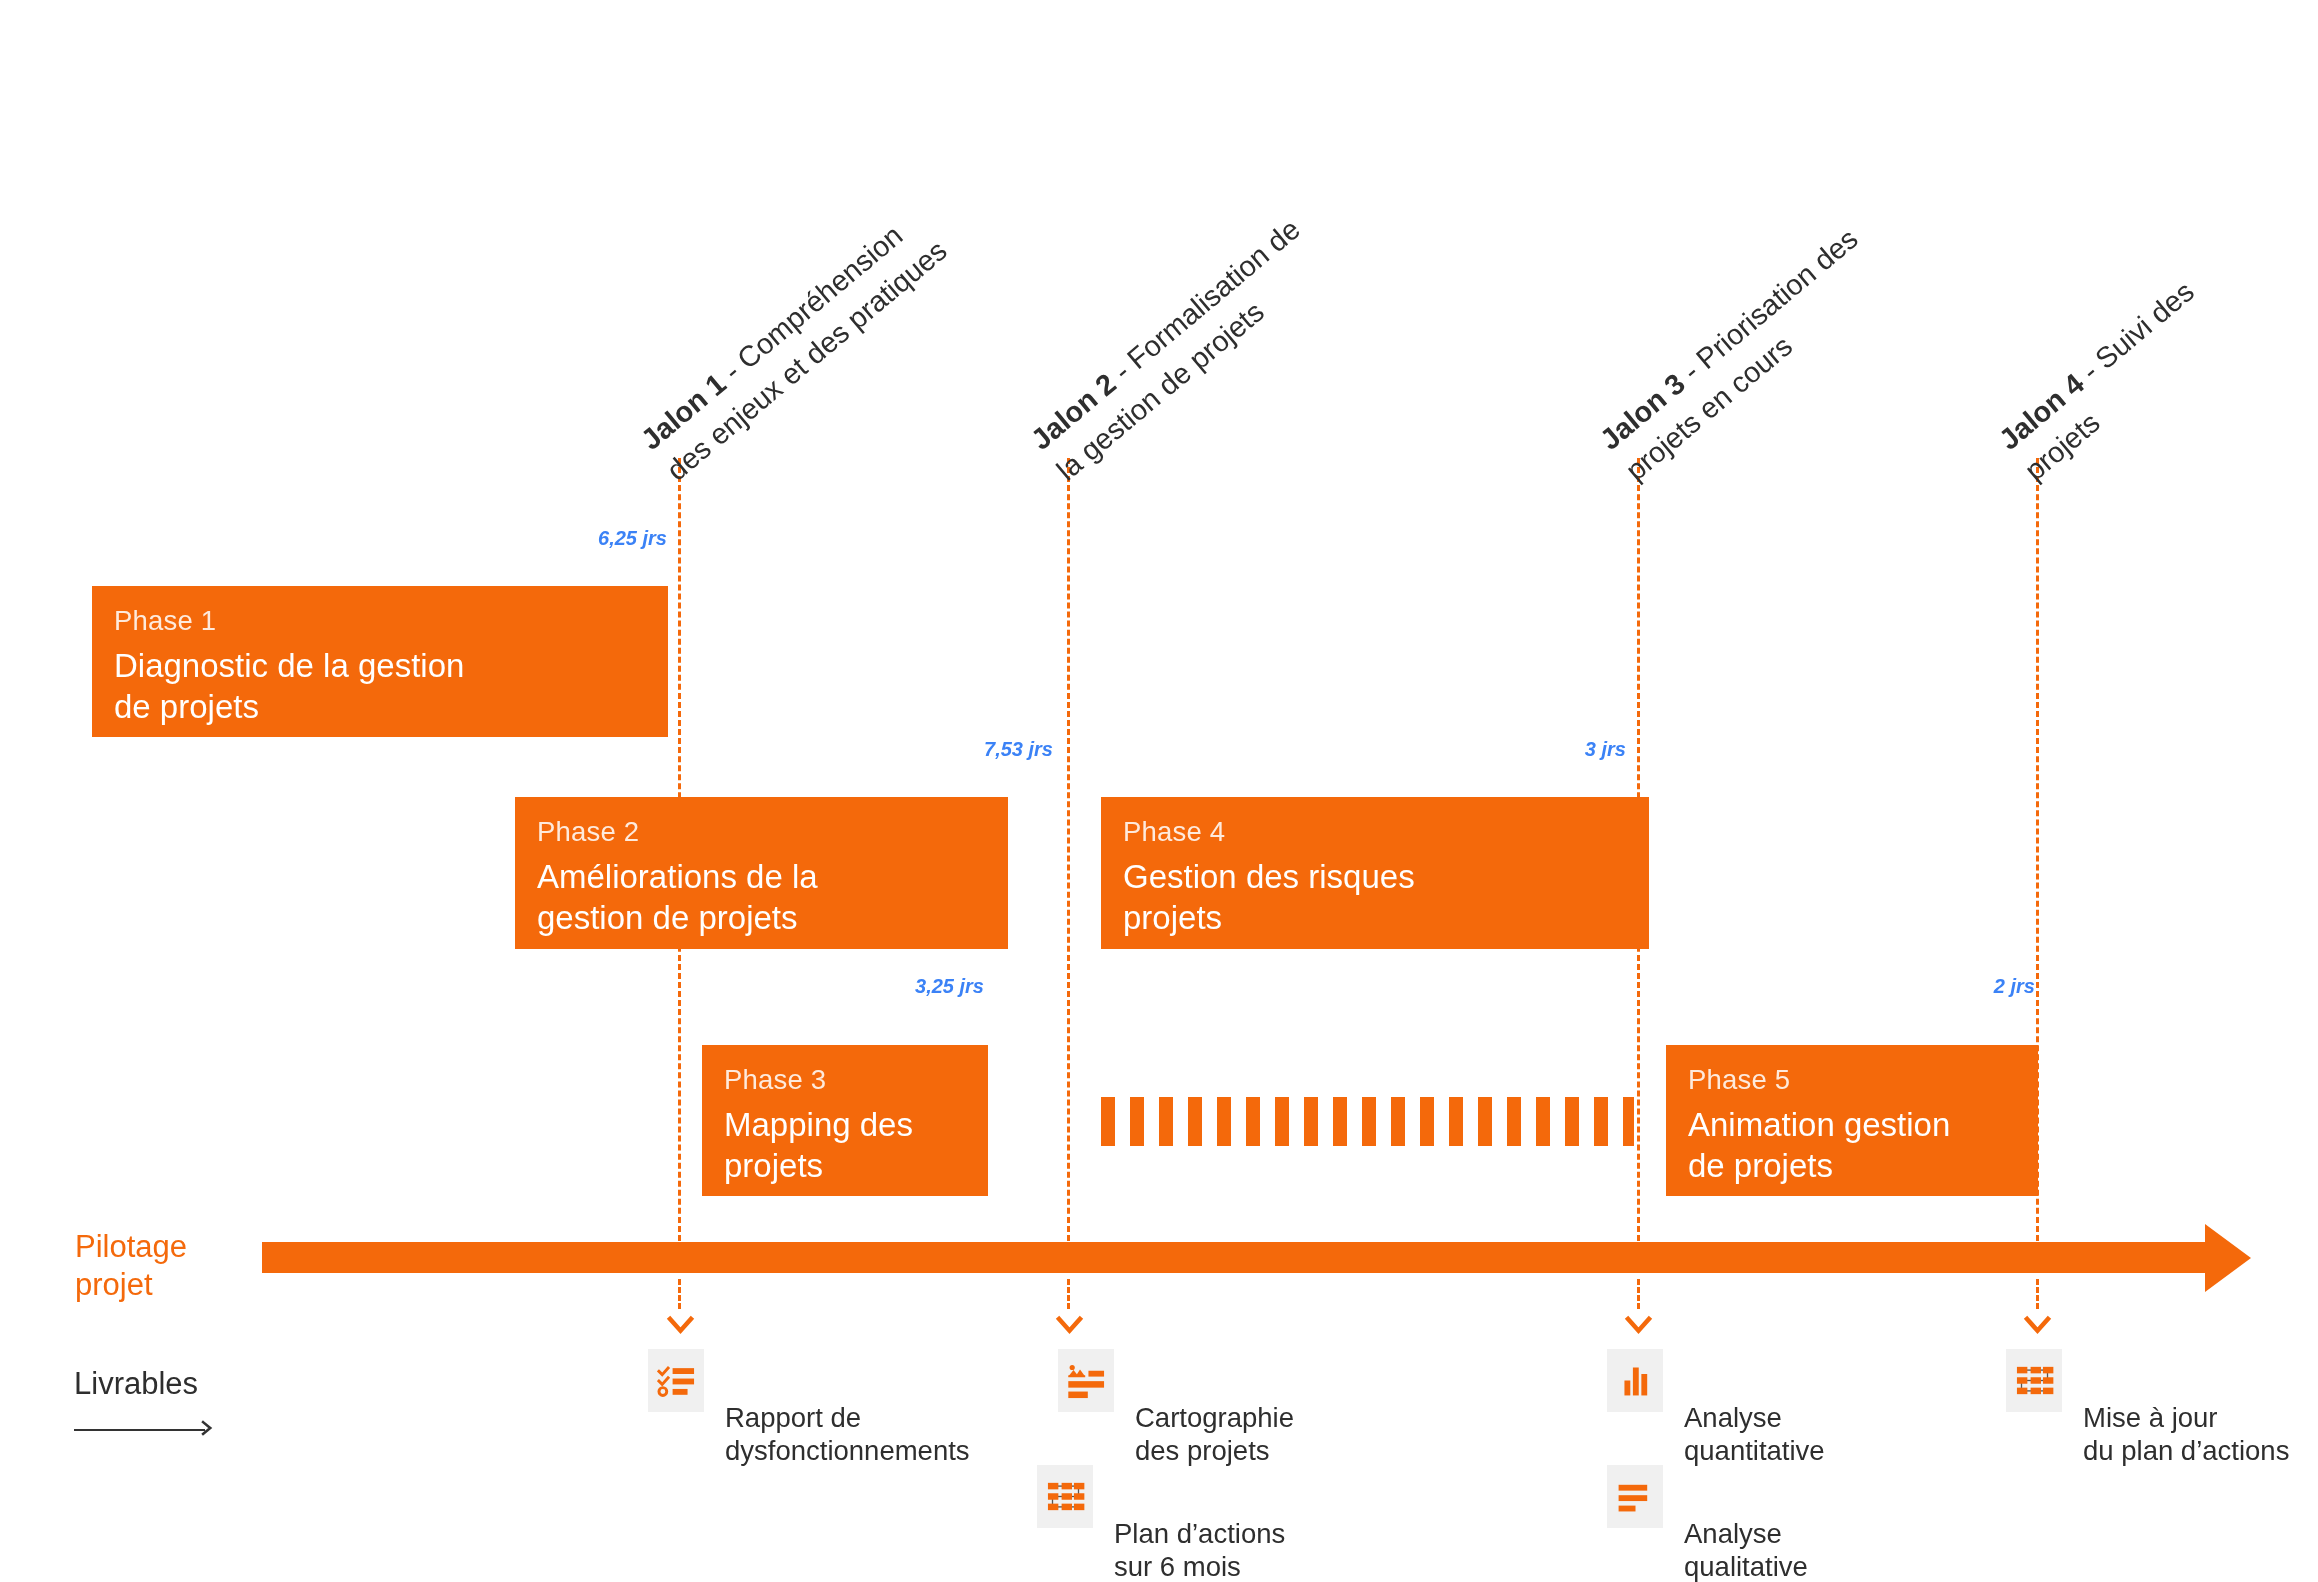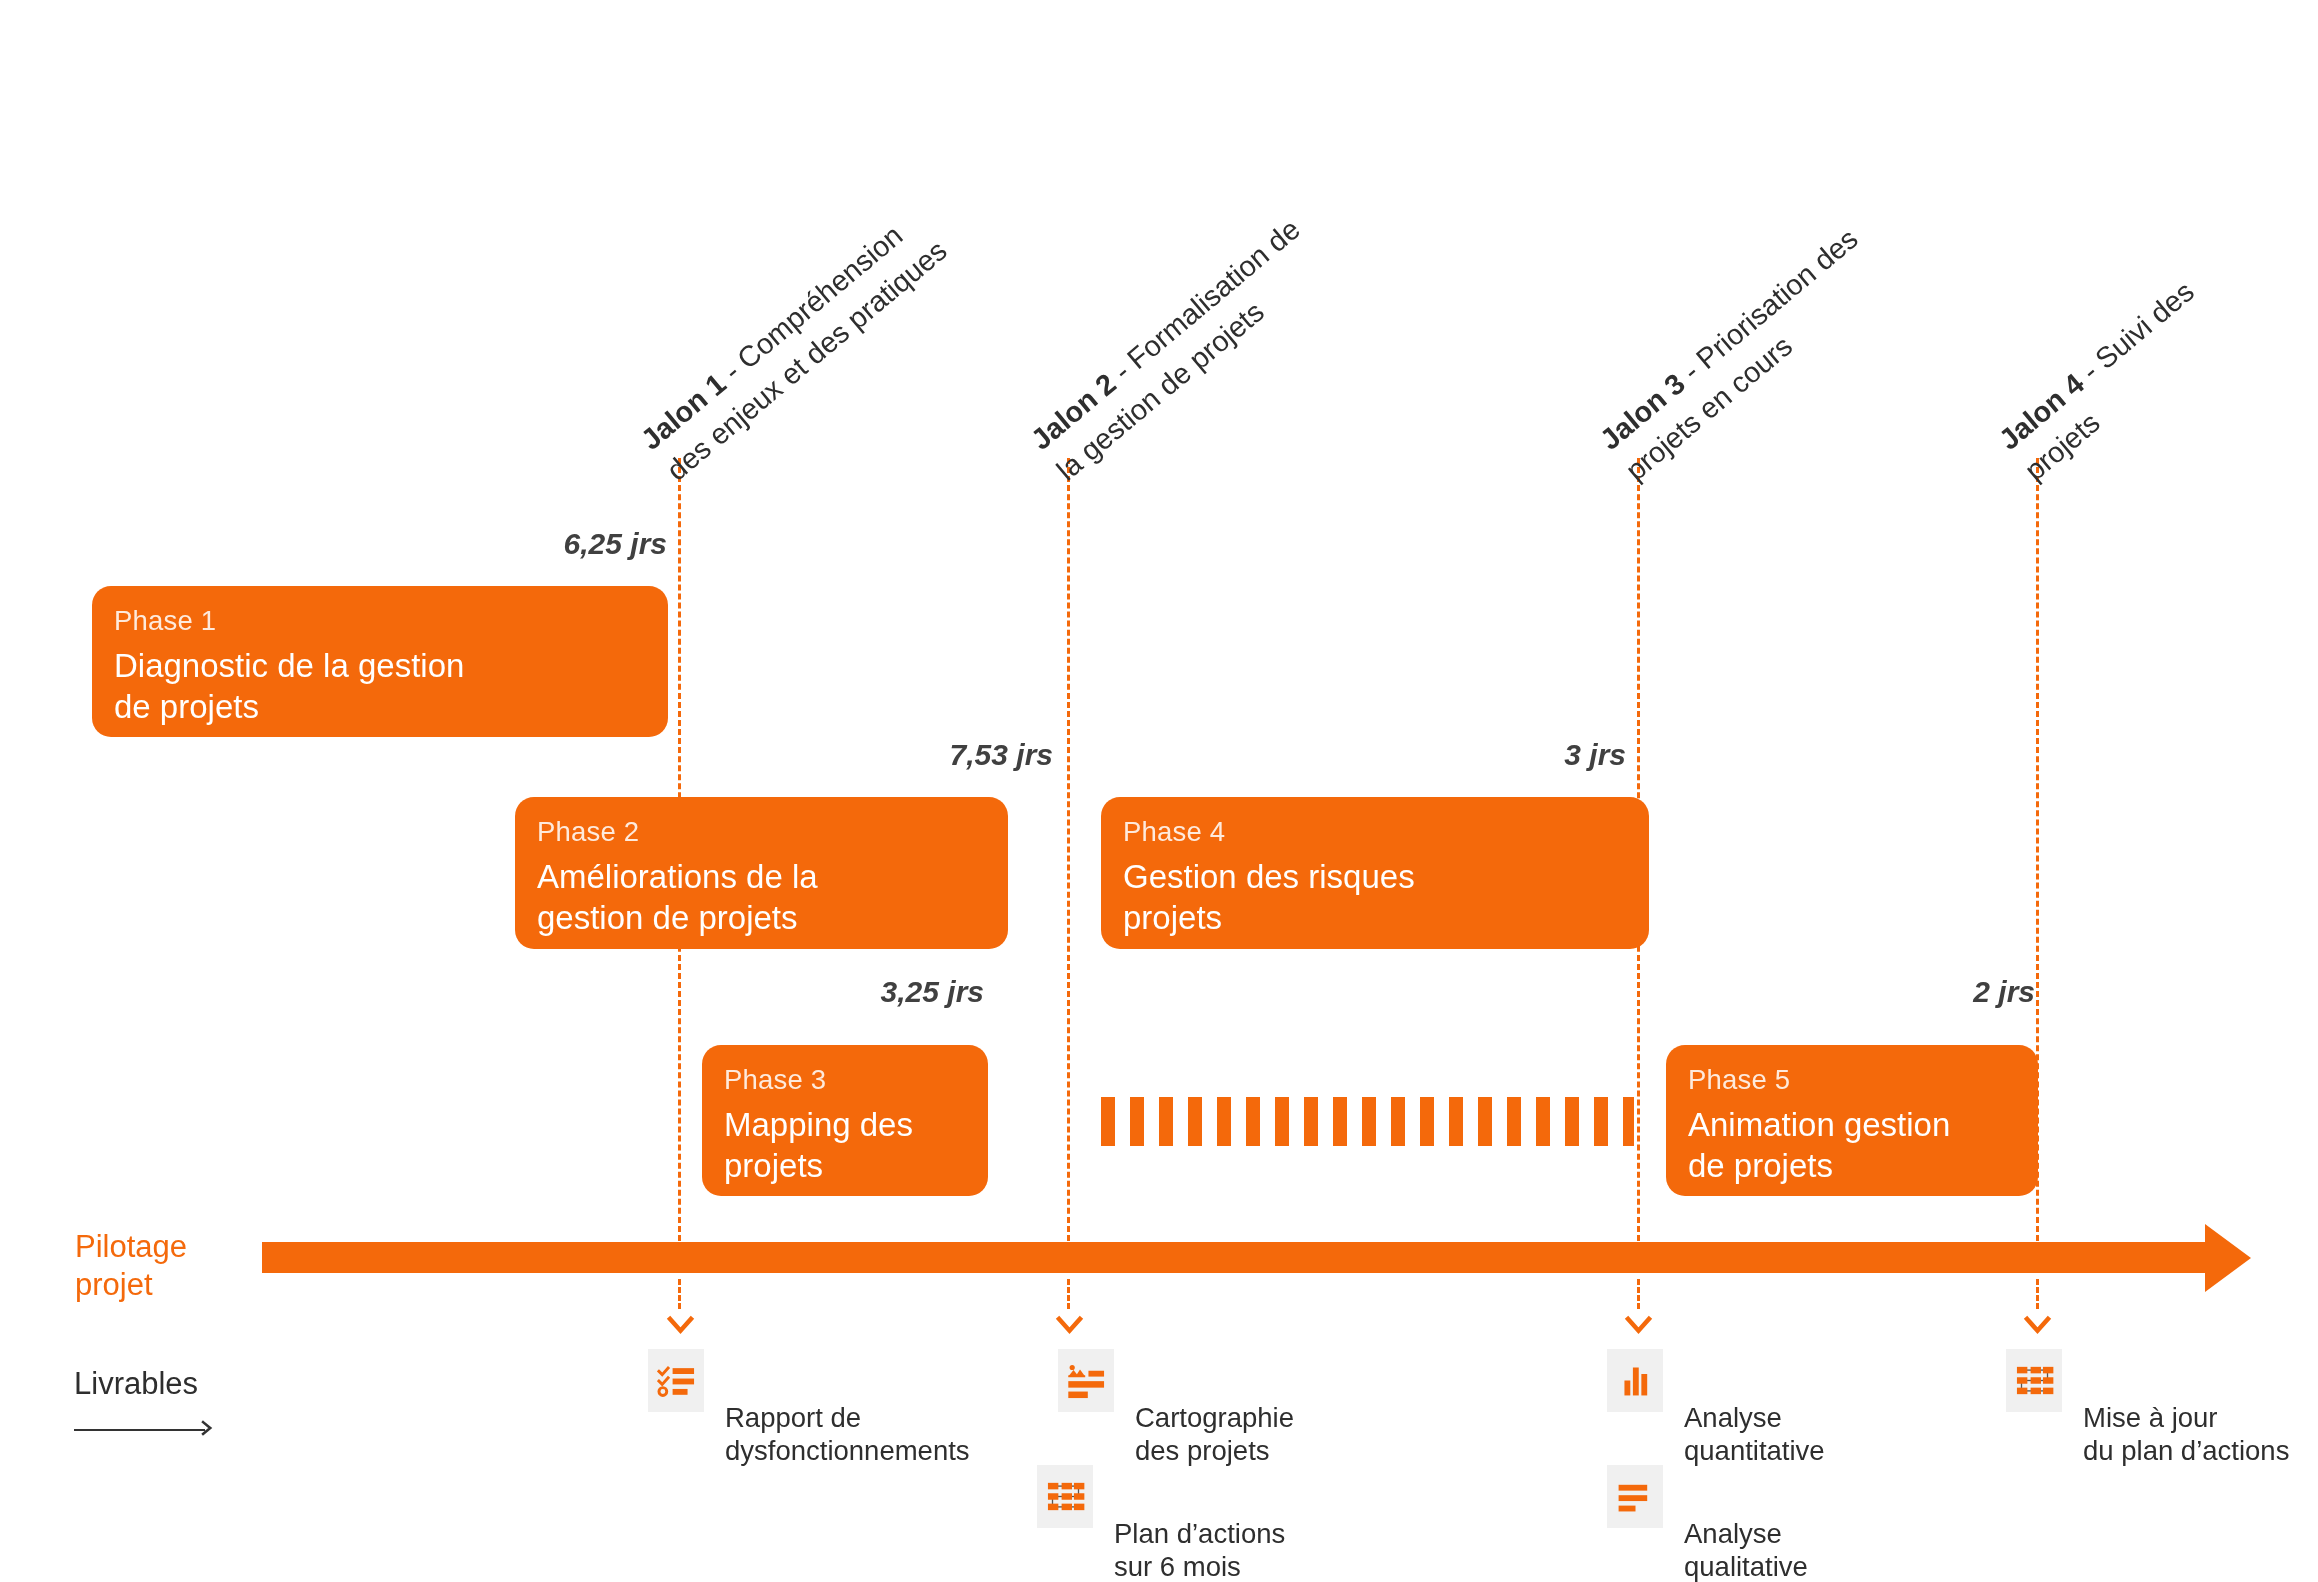--- a/index.html
+++ b/index.html
@@ -18,28 +18,28 @@
       font-size:29px;color:#2e2e2e;line-height:1.38;}
   .jalon-label .jl-strong{font-weight:700;}
   .jalon-l2{display:block;}
 
   
   .jalon-chevron{position:absolute;width:29px;height:19.6px;}
   .jalon-chevron svg{display:block;width:100%;height:100%;}
 
   
   .phase{position:absolute;background:#F4690B;box-sizing:border-box;
-         padding:19.6px 22px 0 22px;border-radius:19px;}
+         padding:19.6px 22px 0 22px;}
   .phase .p-kicker{font-size:27.5px;color:rgba(255,255,255,.86);font-weight:400;
                    letter-spacing:0.2px;line-height:1.1;margin-bottom:10.5px;}
   .phase .p-title{font-size:33px;color:#ffffff;font-weight:400;line-height:1.22;}
 
   
-  .dur{position:absolute;font-size:30px;font-style:italic;font-weight:700;
-       color:#404040;white-space:nowrap;text-align:right;}
+  .dur{position:absolute;font-size:20px;font-style:italic;font-weight:700;
+       color:#3b82f6;white-space:nowrap;text-align:right;}
 
   
   .striped{position:absolute;
     background-image:repeating-linear-gradient(to right,#F4690B 0 14.4px,#ffffff 14.4px 29px);}
 
   
   .tl-shaft{position:absolute;background:#F4690B;}
   .tl-head{position:absolute;width:0;height:0;
     border-top:34px solid transparent;border-bottom:34px solid transparent;
     border-left:46px solid #F4690B;}

